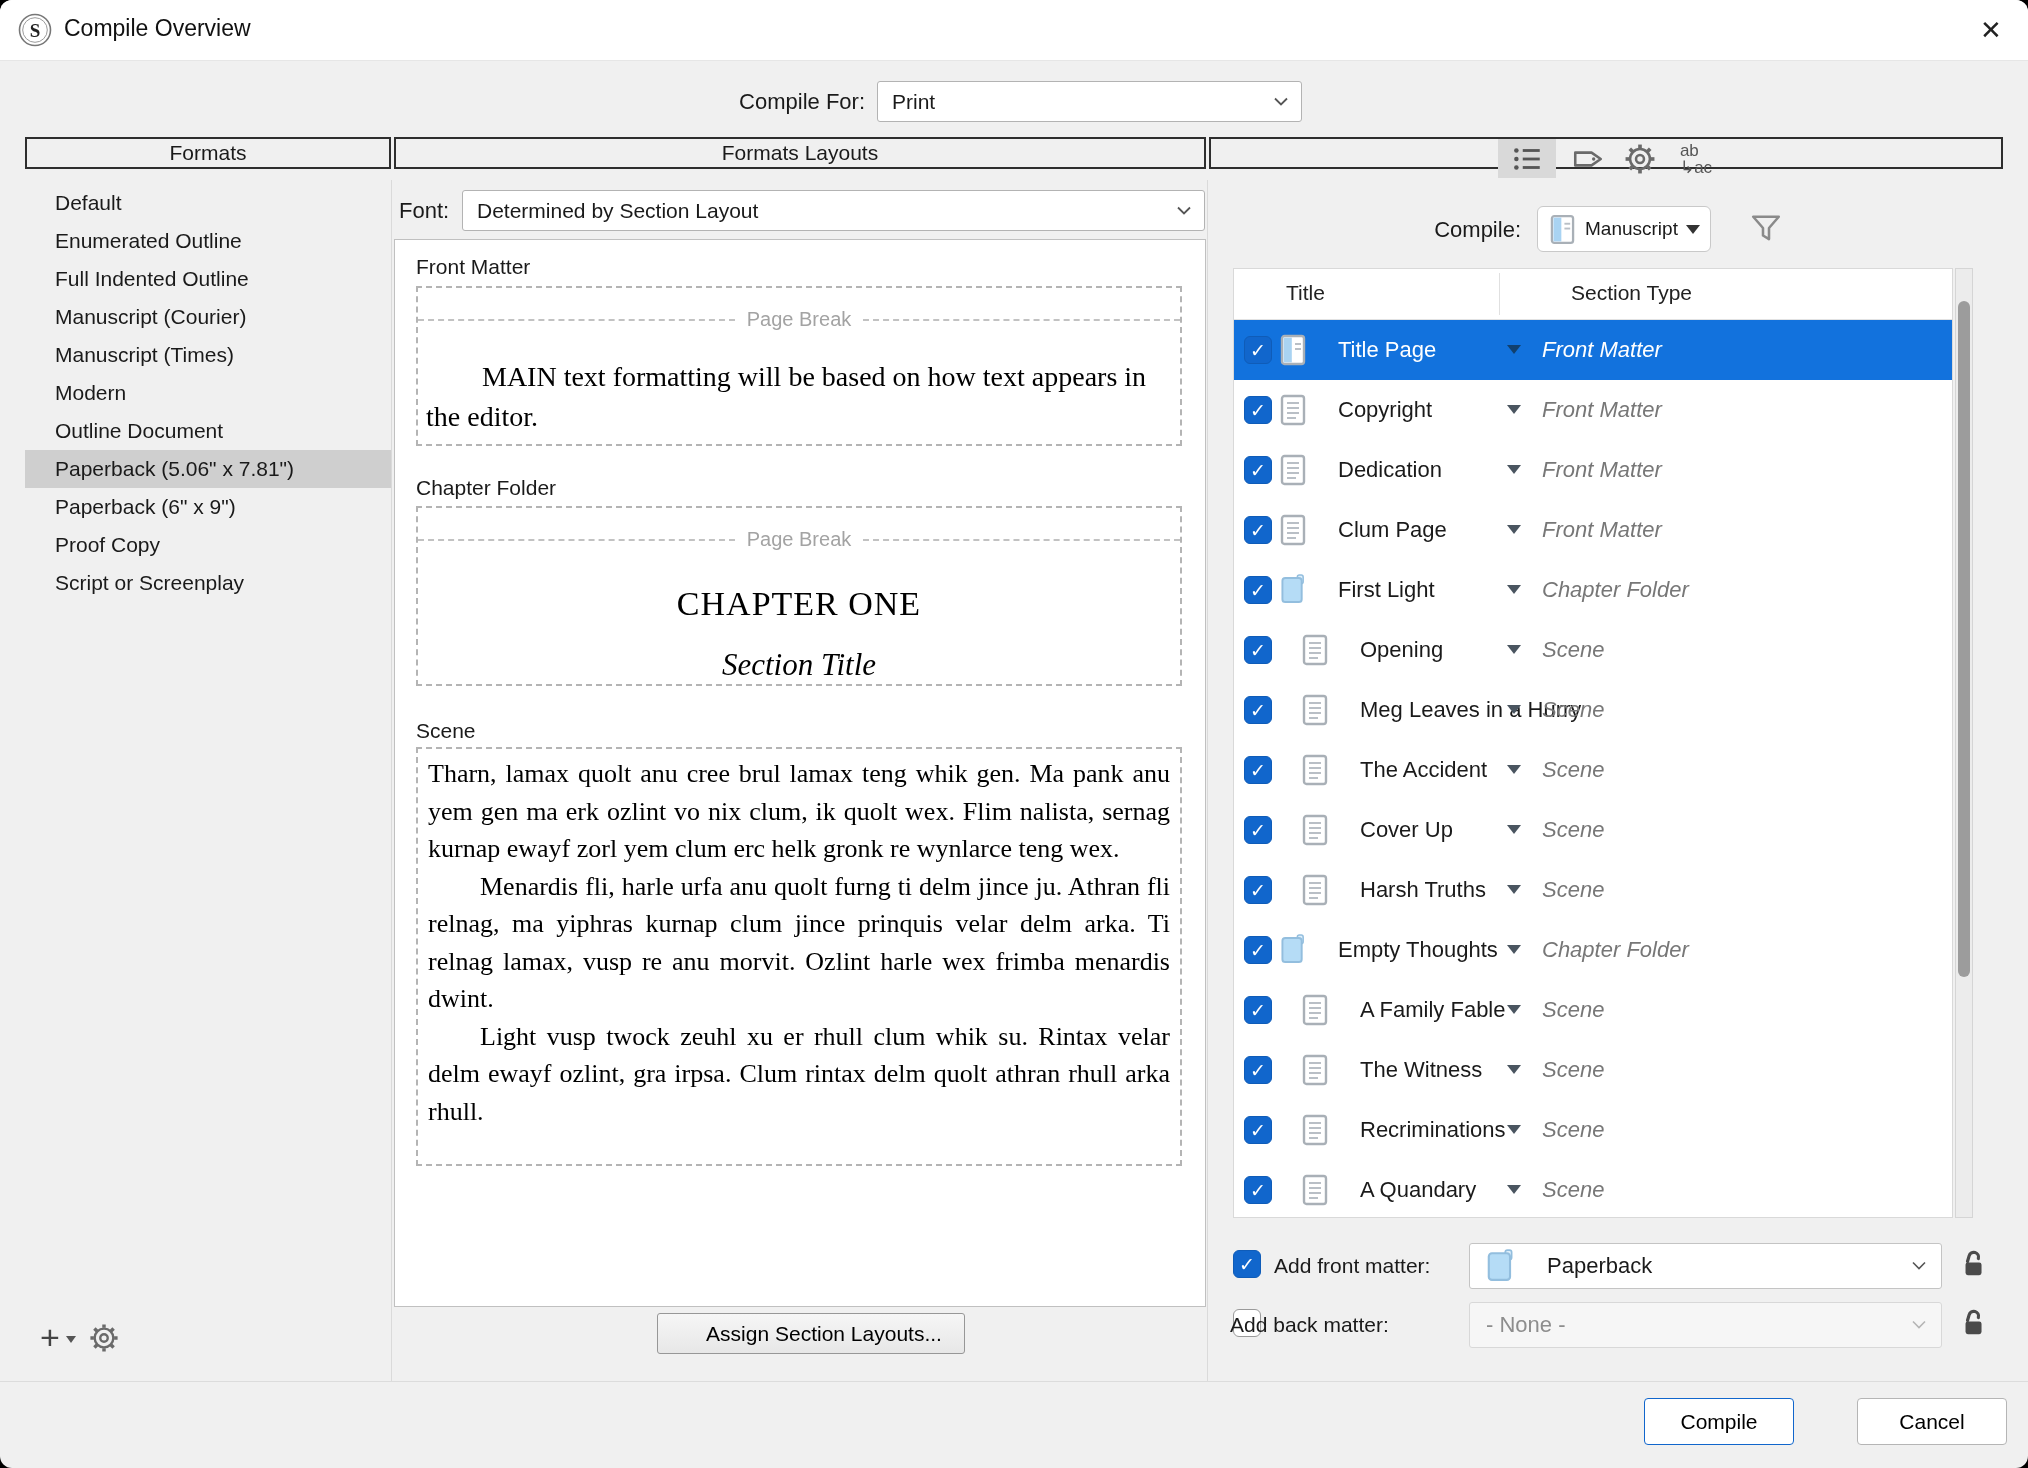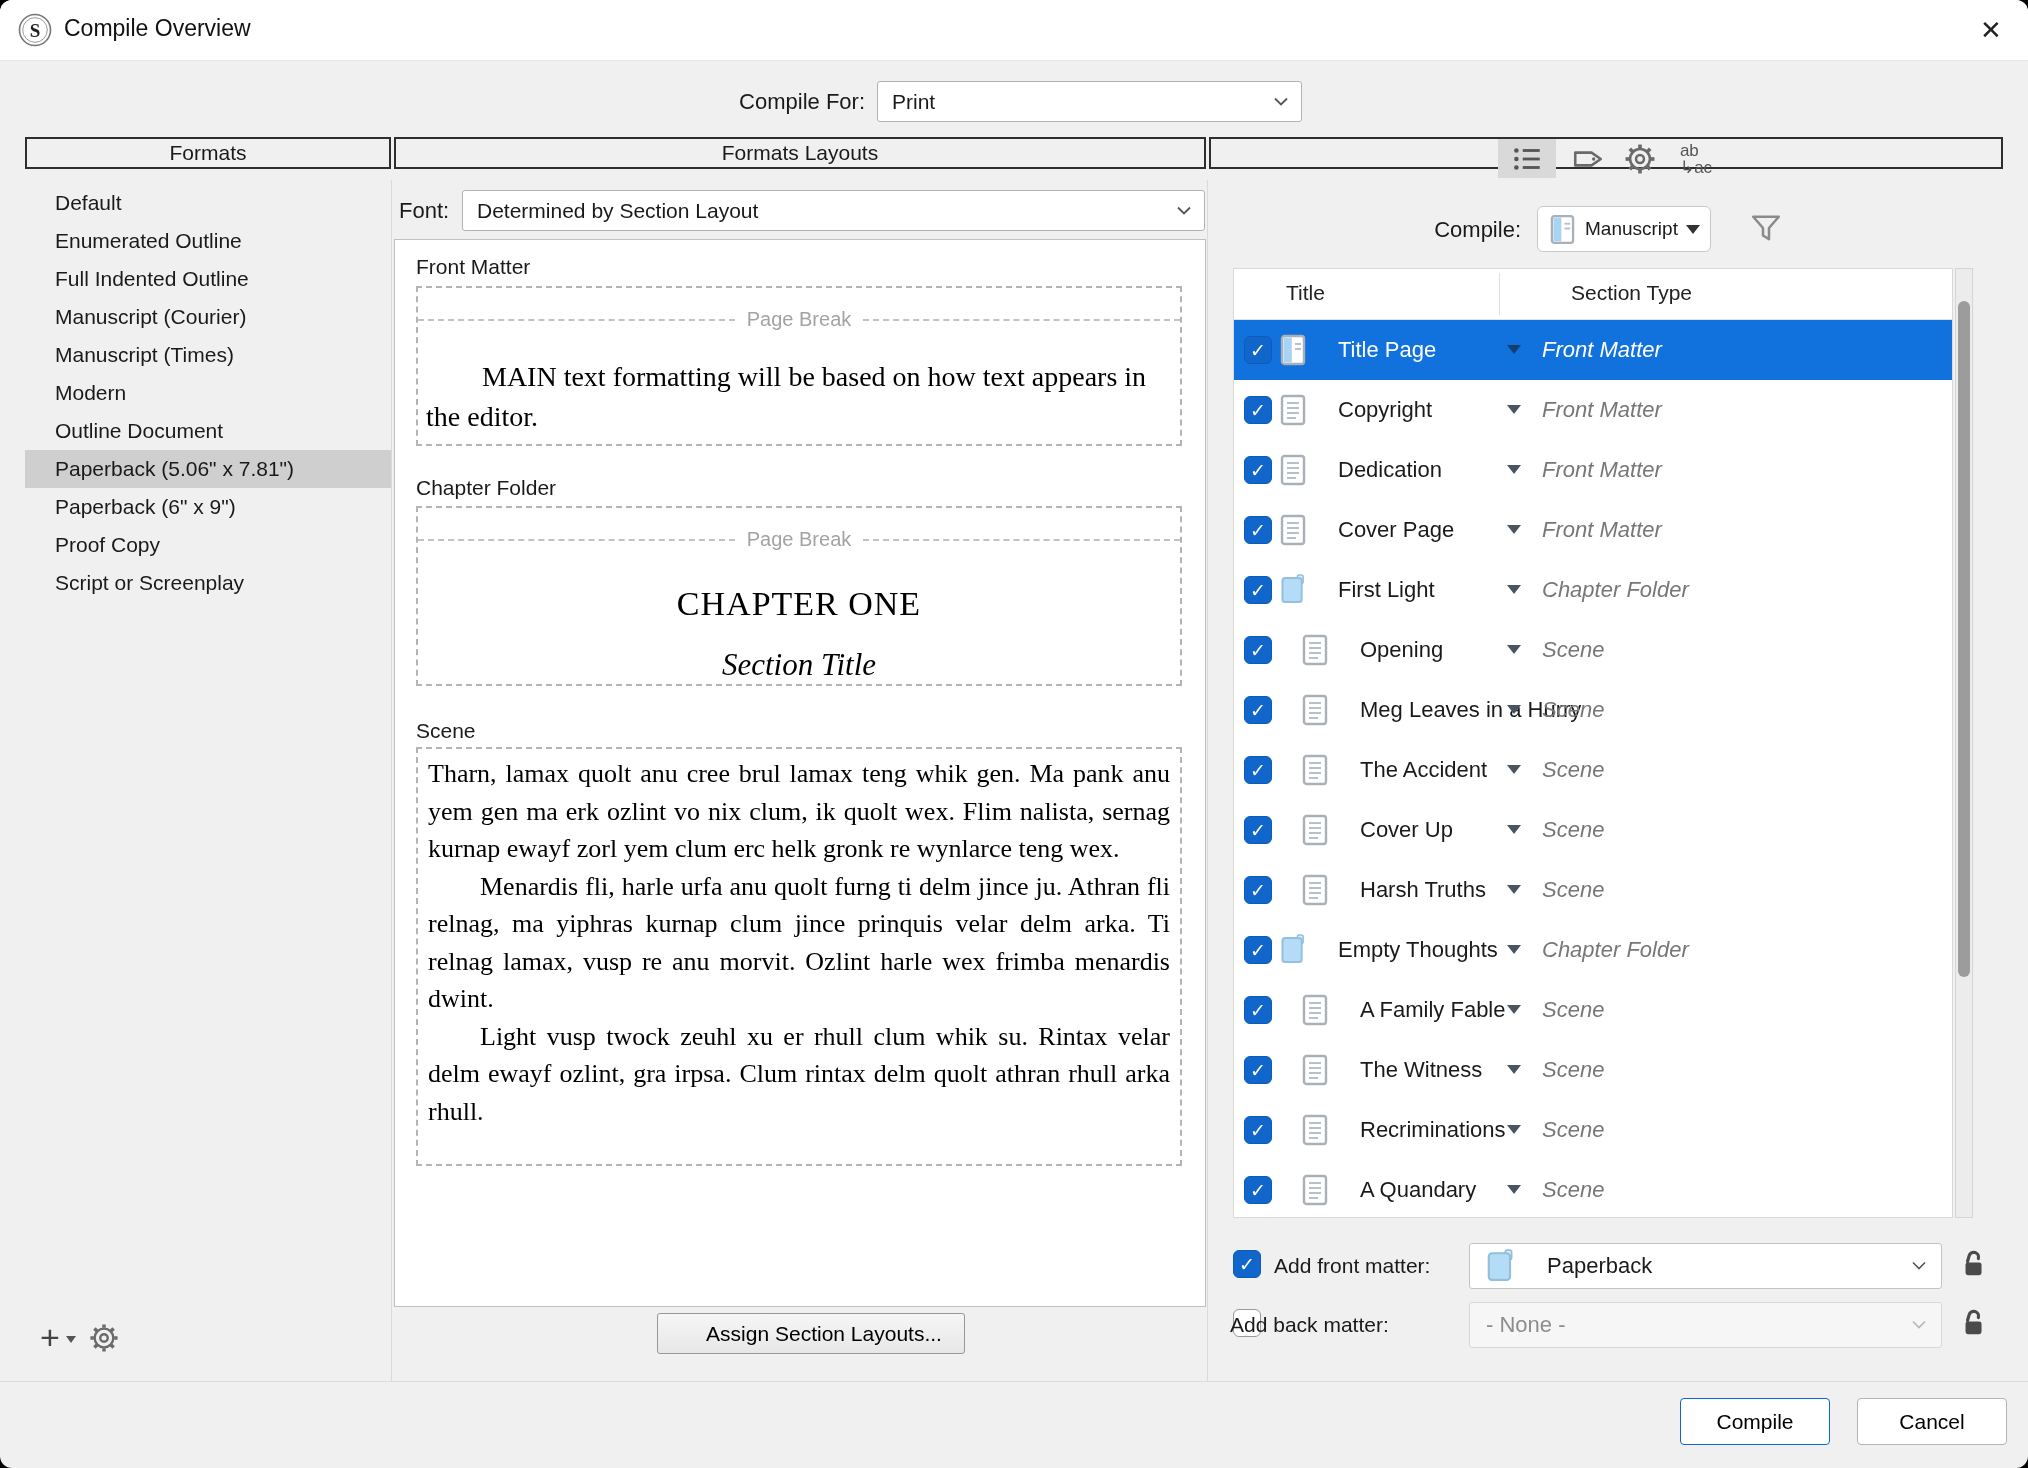--- a/index.html
+++ b/index.html
@@ -102,21 +102,21 @@
   .mcombo .mi{margin-left:16px;display:flex;}
   .mcombo .mv{margin-left:31px;font-size:22px;flex:1;}
   .mcombo .chev{margin-right:14px;}
   .mcombo.disabled{background:#f6f6f6;border-color:#d8d8d8;}
   .mcombo.disabled .mv{color:#8d8d8d;margin-left:16px;}
   .lock{position:absolute;left:1959px;cursor:pointer;}
   
   .footline{position:absolute;left:0;right:0;top:1381px;height:1px;background:#dcdcdc;}
   .btn{position:absolute;top:1398px;width:150px;height:47px;border-radius:4px;background:#fff;font-size:21px;
        font-family:"Liberation Sans",sans-serif;cursor:pointer;}
-  .btn-compile{left:1680px;border:1.5px solid #1166cc;}
+  .btn-compile{left:1644px;border:1.5px solid #1166cc;}
   .btn-cancel{left:1857px;border:1px solid #b5b5b5;}
 </style>
 </head>
 <body>
 
 <div id="window">
 
   <div class="titlebar">
     <span class="app-icon">
       <svg width="34" height="34" viewBox="0 0 34 34">
@@ -344,21 +344,21 @@
             <svg width="26" height="32" viewBox="0 0 26 32">
               <rect x="2" y="2" width="22" height="28" rx="2.5" fill="#fff" stroke="#a9b0b7" stroke-width="2.4"></rect>
               <g stroke="#b9bfc6" stroke-width="2">
                 <line x1="7" y1="9" x2="19" y2="9"></line>
                 <line x1="7" y1="14" x2="19" y2="14"></line>
                 <line x1="7" y1="19" x2="19" y2="19"></line>
                 <line x1="7" y1="24" x2="16" y2="24"></line>
               </g>
             </svg>
           </span>
-          <span class="rtitle t0">Cover Page</span>
+          <span class="rtitle t0">Clum Page</span>
           <span class="tri"></span>
           <span class="rtype">Front Matter</span>
         </div>
         <div class="brow">
           <span class="cb checked">✓</span>
           <span class="ricon i0">
             <svg width="27" height="31" viewBox="0 0 28 32">
               <rect x="18" y="1" width="6" height="9" rx="2" fill="#ddeffb" stroke="#93bede" stroke-width="1.6"></rect>
               <rect x="2.5" y="4" width="20" height="25" rx="3" fill="#b5dcf6" stroke="#93bede" stroke-width="2"></rect>
             </svg>

